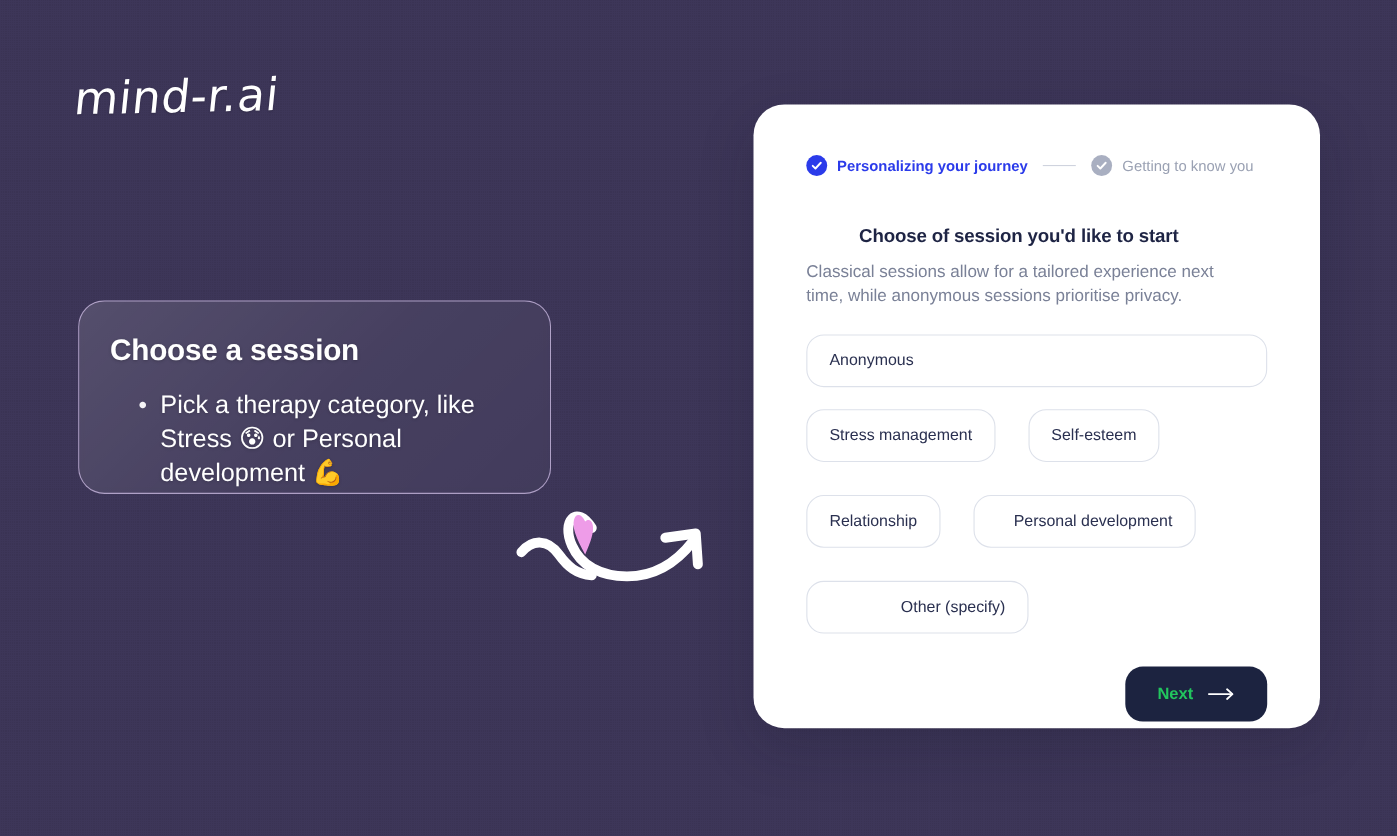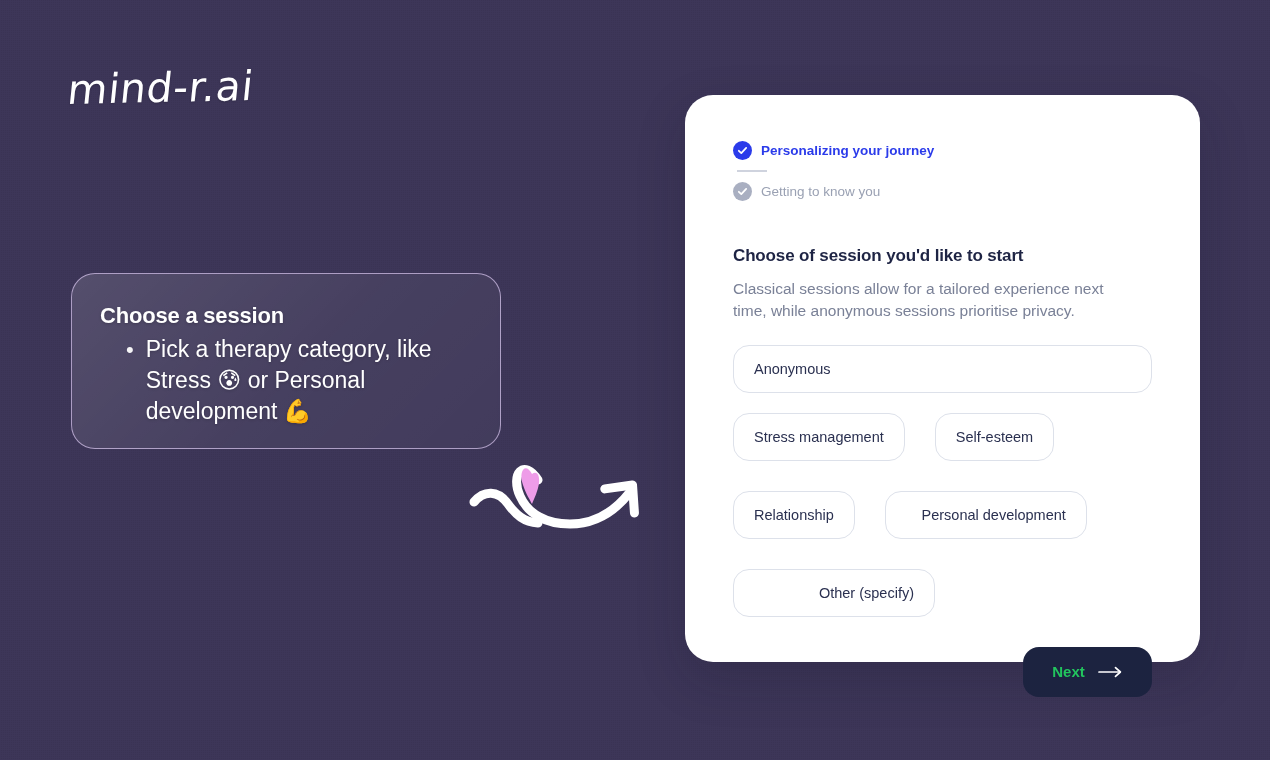--- a/index.html
+++ b/index.html
@@ -61,25 +61,25 @@
     width: 430px;
     height: 176px;
     border-radius: 24px;
     border: 1.4px solid rgba(214,196,236,0.72);
     background: linear-gradient(135deg, rgba(255,255,255,0.13) 0%, rgba(255,255,255,0.055) 55%, rgba(255,255,255,0.035) 100%);
     backdrop-filter: blur(3px);
     padding: 30px 26px 22px 28px;
     color: #ffffff;
   }
   #callout h2 {
-    font-size: 22px;
+    font-size: 27px;
     font-weight: 700;
     letter-spacing: -0.2px;
     line-height: 1.1;
-    margin-bottom: 6px;
+    margin-bottom: 18px;
     text-shadow: 0 1px 3px rgba(0,0,0,0.22);
   }
   #callout .bullet-row {
     display: flex;
     gap: 12px;
     padding-left: 26px;
   }
   #callout .dot {
     font-size: 22px;
     line-height: 32px;
@@ -110,21 +110,21 @@
     top: 95px;
     width: 515px;
     height: 567px;
     background: #ffffff;
     border-radius: 28px;
     box-shadow: 0 18px 50px rgba(20,18,40,0.20);
     padding: 46px 48px 0 48px;
   }
 
   
-  #stepper { display: flex; gap: 10px; flex-direction: column; }
+  #stepper { display: flex; align-items: center; gap: 10px; }
   .step { display: flex; align-items: center; gap: 9px; }
   .step-icon {
     width: 19px; height: 19px; border-radius: 50%;
     display: flex; align-items: center; justify-content: center;
     flex: none;
   }
   .step-icon svg { display: block; }
   .step-icon.active { background: #2b3bea; }
   .step-icon.inactive { background: #a9afc1; }
   .step-label { font-size: 13.5px; font-weight: 600; white-space: nowrap; }
@@ -136,21 +136,21 @@
   }
 
   
   .section-title {
     color: #1e2444;
     font-size: 17px;
     font-weight: 700;
     letter-spacing: -0.15px;
     line-height: 1.35;
   }
-  #session-title { margin-top: 44px; }
+  #session-title { margin-top: 44px; margin-left: 48px; }
   .section-desc {
     color: #7a8197;
     font-size: 15.5px;
     line-height: 22.5px;
     margin-top: 10px;
     max-width: 405px;
   }
 
   
   #session-options {

